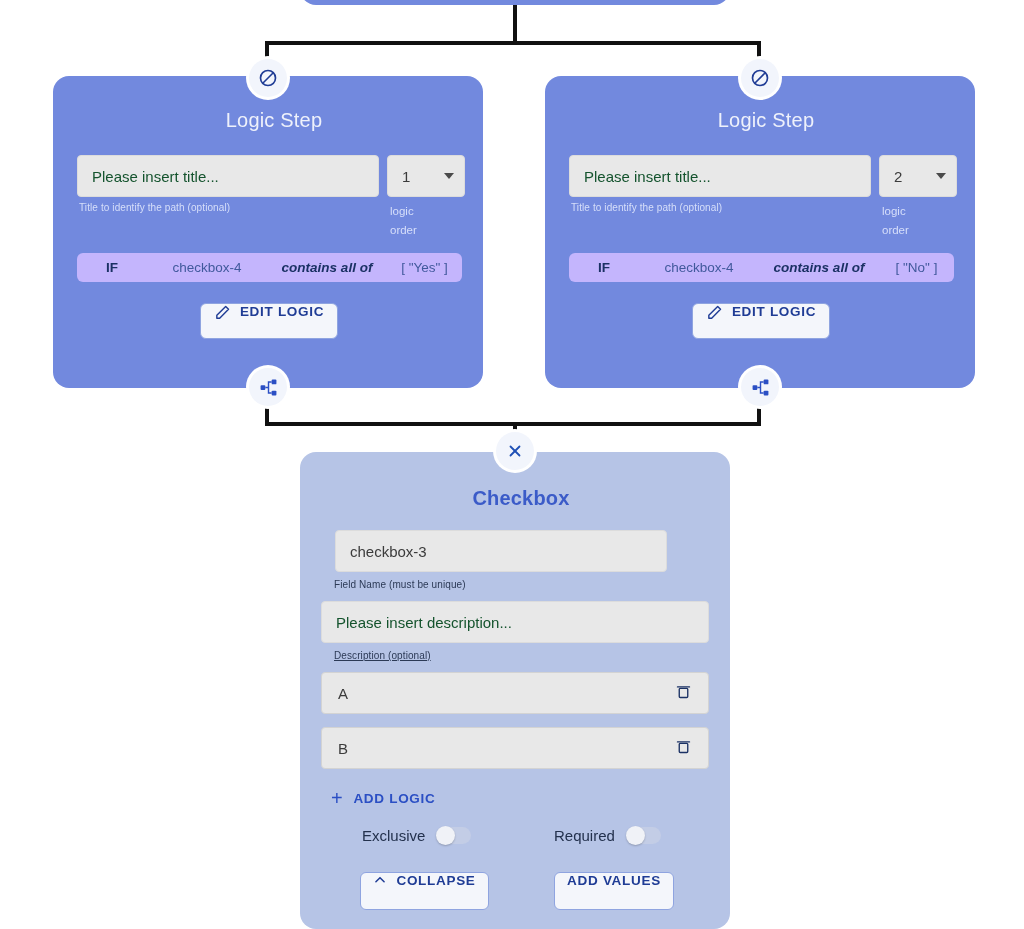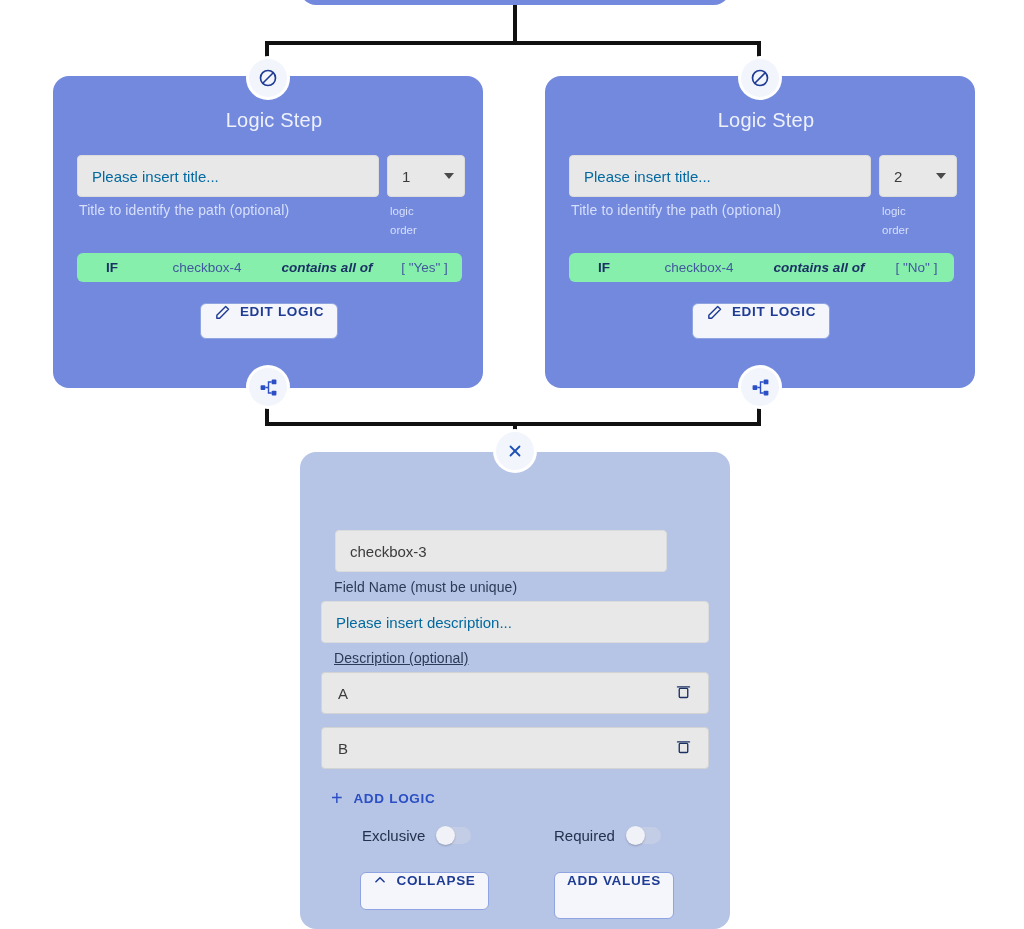--- a/index.html
+++ b/index.html
@@ -48,24 +48,24 @@
   .input {
     background: #e8e8e8;
     border: 1px solid #dcdcdc;
     border-radius: 4px;
     display: flex;
     align-items: center;
     padding: 0 14px;
     font-size: 15px;
     color: #3b3b3b;
   }
-  .input.placeholder { color: #0369a1; }
+  .input.placeholder { color: #14532d; }
 
   .helper {
-    font-size: 14px;
+    font-size: 10px;
     letter-spacing: .1px;
   }
   .logic .helper { color: #d7dffa; }
   .field .helper { color: #2c3a56; }
 
   .select {
     background: #e8e8e8;
     border: 1px solid #dcdcdc;
     border-radius: 4px;
     display: flex;
@@ -86,21 +86,21 @@
     font-size: 11.5px;
     color: #d7dffa;
     line-height: 19px;
     text-align: left;
     width: 60px;
   }
 
   
   .cond {
     position: absolute;
-    background: #86efac;
+    background: #c4b5fd;
     border-radius: 6px;
     display: flex;
     align-items: center;
     font-size: 13.5px;
     color: #41599c;
   }
   .cond .kw { font-weight: 700; color: #1b3164; }
   .cond .op { font-weight: 700; font-style: italic; color: #1b3164; }
   .cond .val { color: #41599c; }
 
@@ -287,20 +287,21 @@
 
   <div class="badge" style="left:496px; top:432px;">
     <svg width="18" height="18" viewBox="0 0 24 24" fill="none" stroke="#1f50b5" stroke-width="2.4" stroke-linecap="round">
       <line x1="6" y1="6" x2="18" y2="18"></line>
       <line x1="18" y1="6" x2="6" y2="18"></line>
     </svg>
   </div>
 
   <div class="card field" style="left:300px; top:452px; width:430px; height:477px;">
 
+    <div class="card-title" style="margin-top:35px;">Checkbox</div>
 
     <div class="input" style="position:absolute; left:35px; top:78px; width:332px; height:42px;">checkbox-3</div>
     <div class="helper" style="position:absolute; left:34px; top:127px;">Field Name (must be unique)</div>
 
     <div class="input placeholder" style="position:absolute; left:21px; top:149px; width:388px; height:42px;">Please insert description...</div>
     <div class="helper" style="position:absolute; left:34px; top:198px;text-decoration:underline;">Description (optional)</div>
 
     <div class="optrow" style="left:21px; top:220px; width:388px; height:42px;">
       <span>A</span>
       <span>
@@ -340,18 +341,18 @@
       </span>
     </div>
 
     <div class="btn" style="left:60px; top:420px; width:129px; height:38px;">
       <svg width="14" height="14" viewBox="0 0 24 24" fill="none" stroke="#1f3c95" stroke-width="2.6" stroke-linecap="round" stroke-linejoin="round">
         <polyline points="5,15 12,8 19,15"></polyline>
       </svg>
       <span>COLLAPSE</span>
     </div>
 
-    <div class="btn" style="left:254px; top:420px; width:120px; height:47px;">
+    <div class="btn" style="left:254px; top:420px; width:120px; height:38px;">
       <span>ADD VALUES</span>
     </div>
   </div>
 
 </div>
 
 </body></html>

